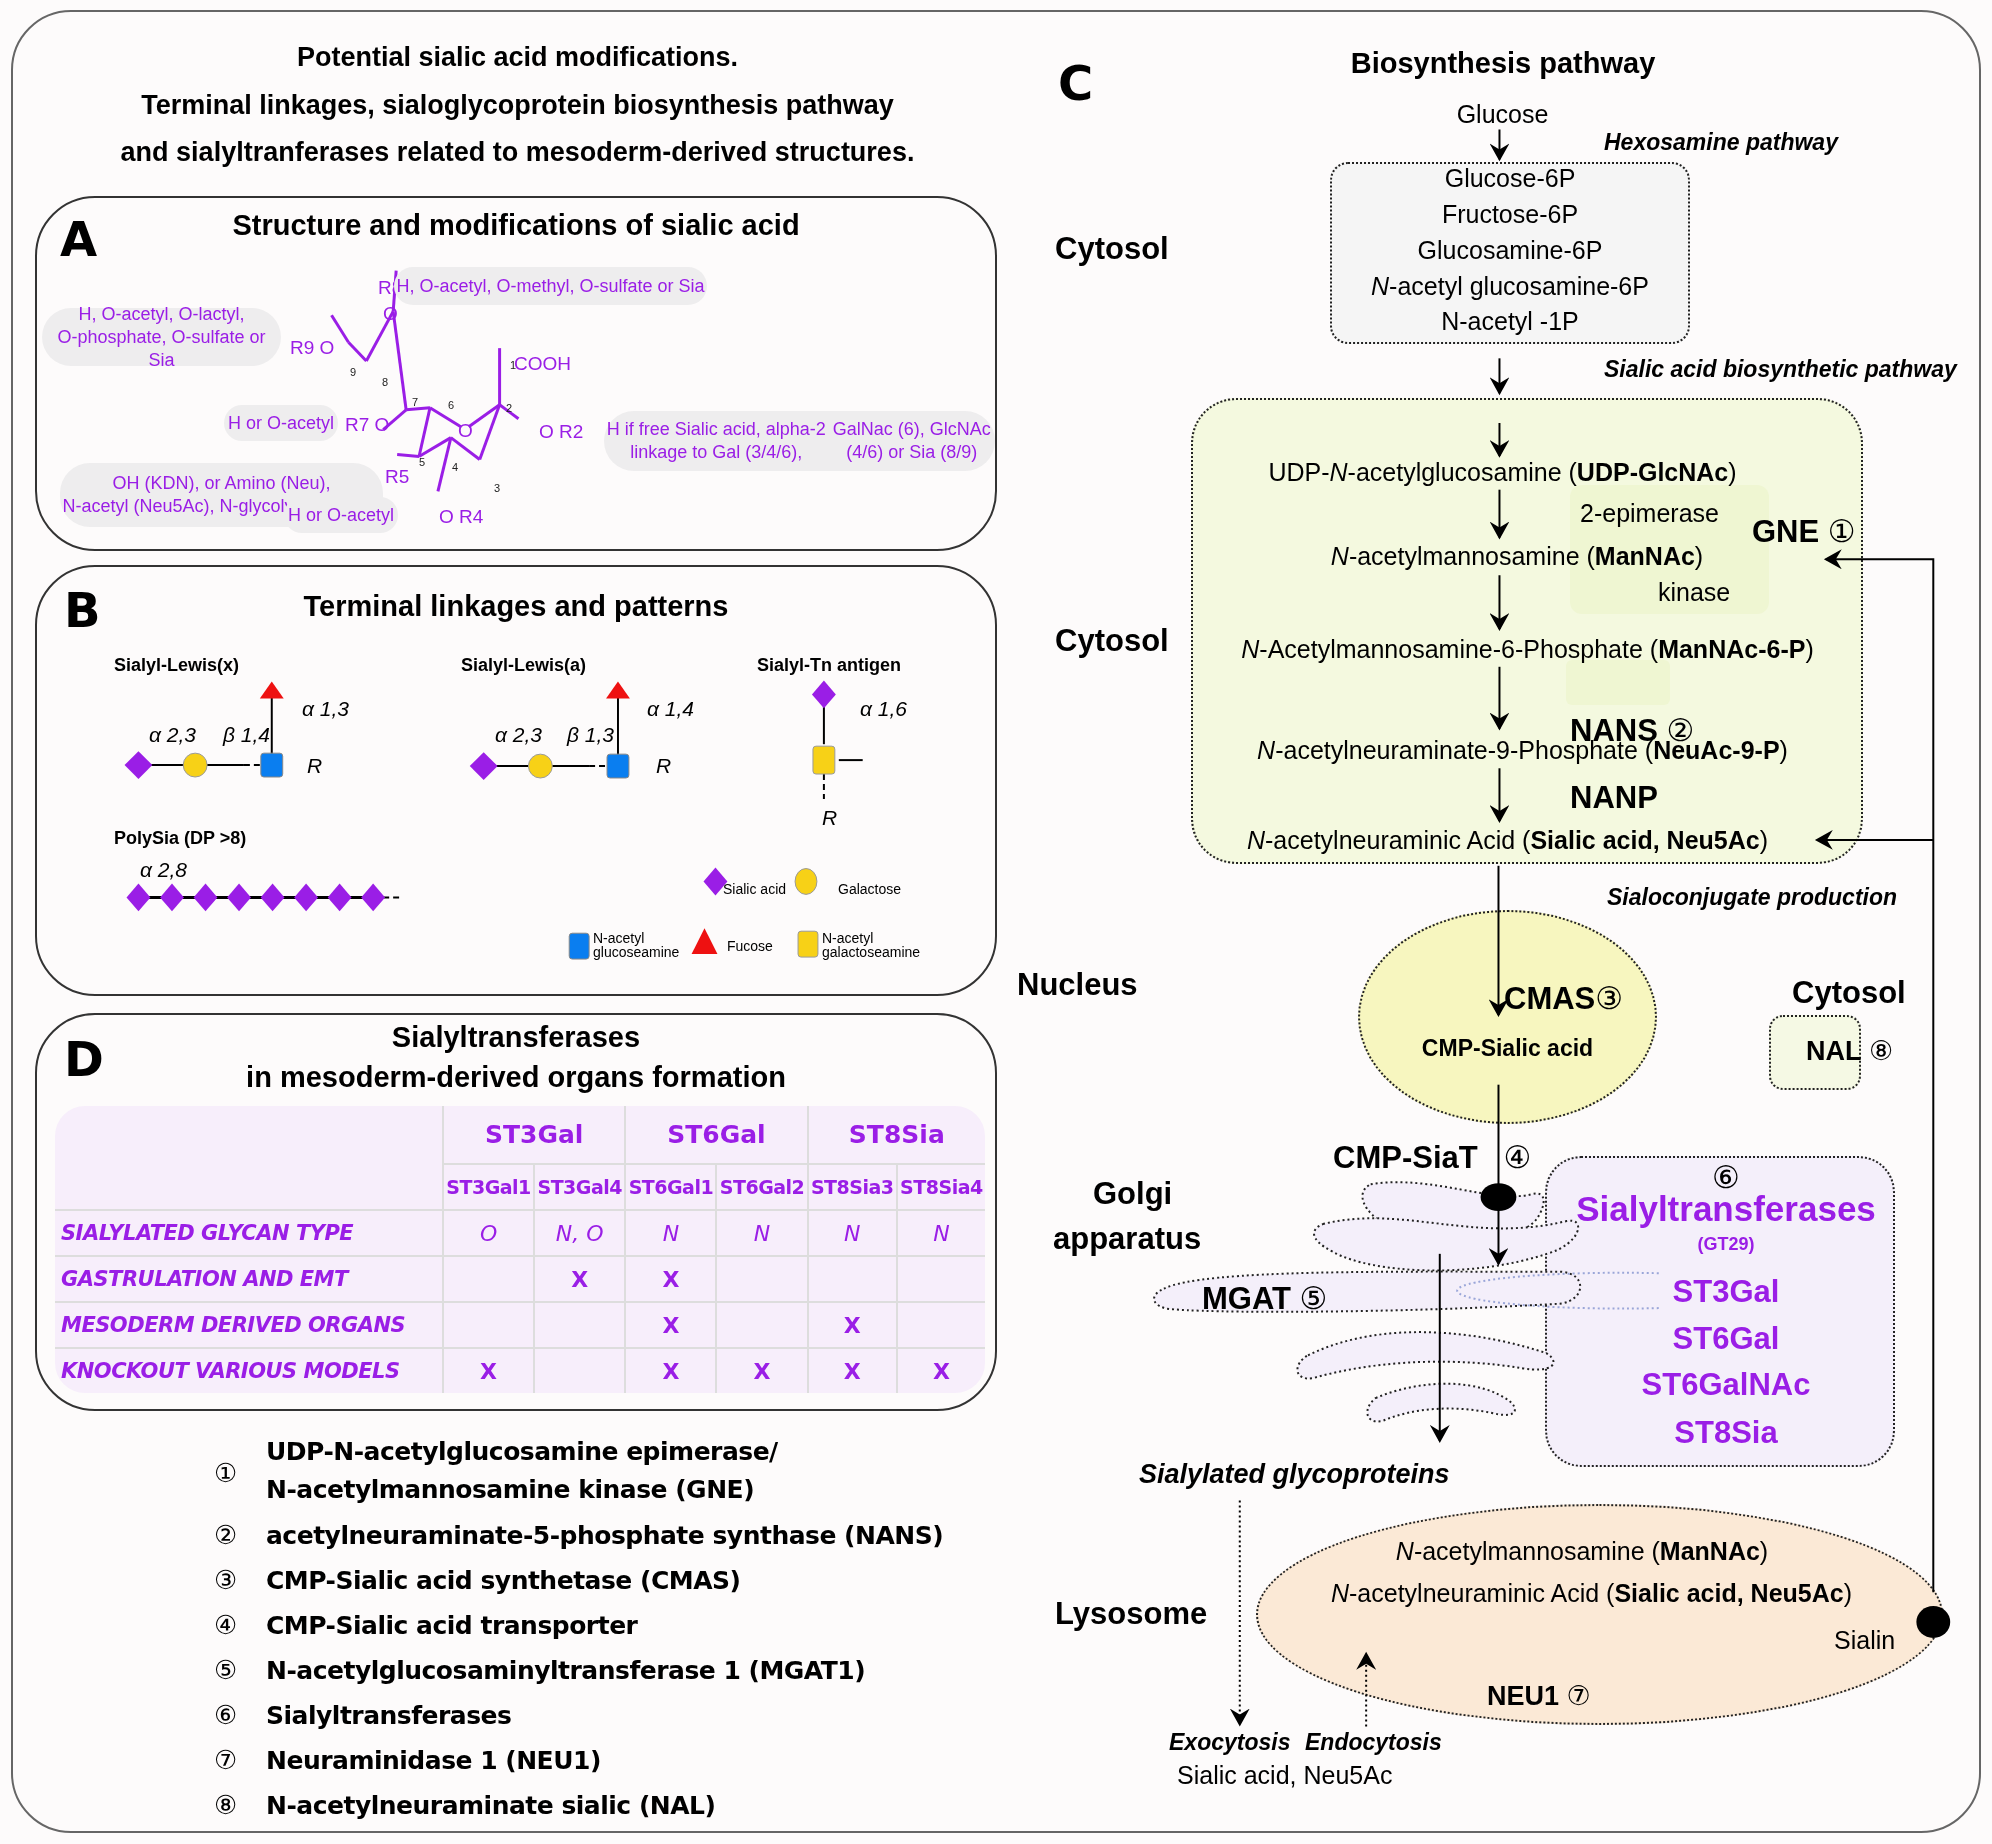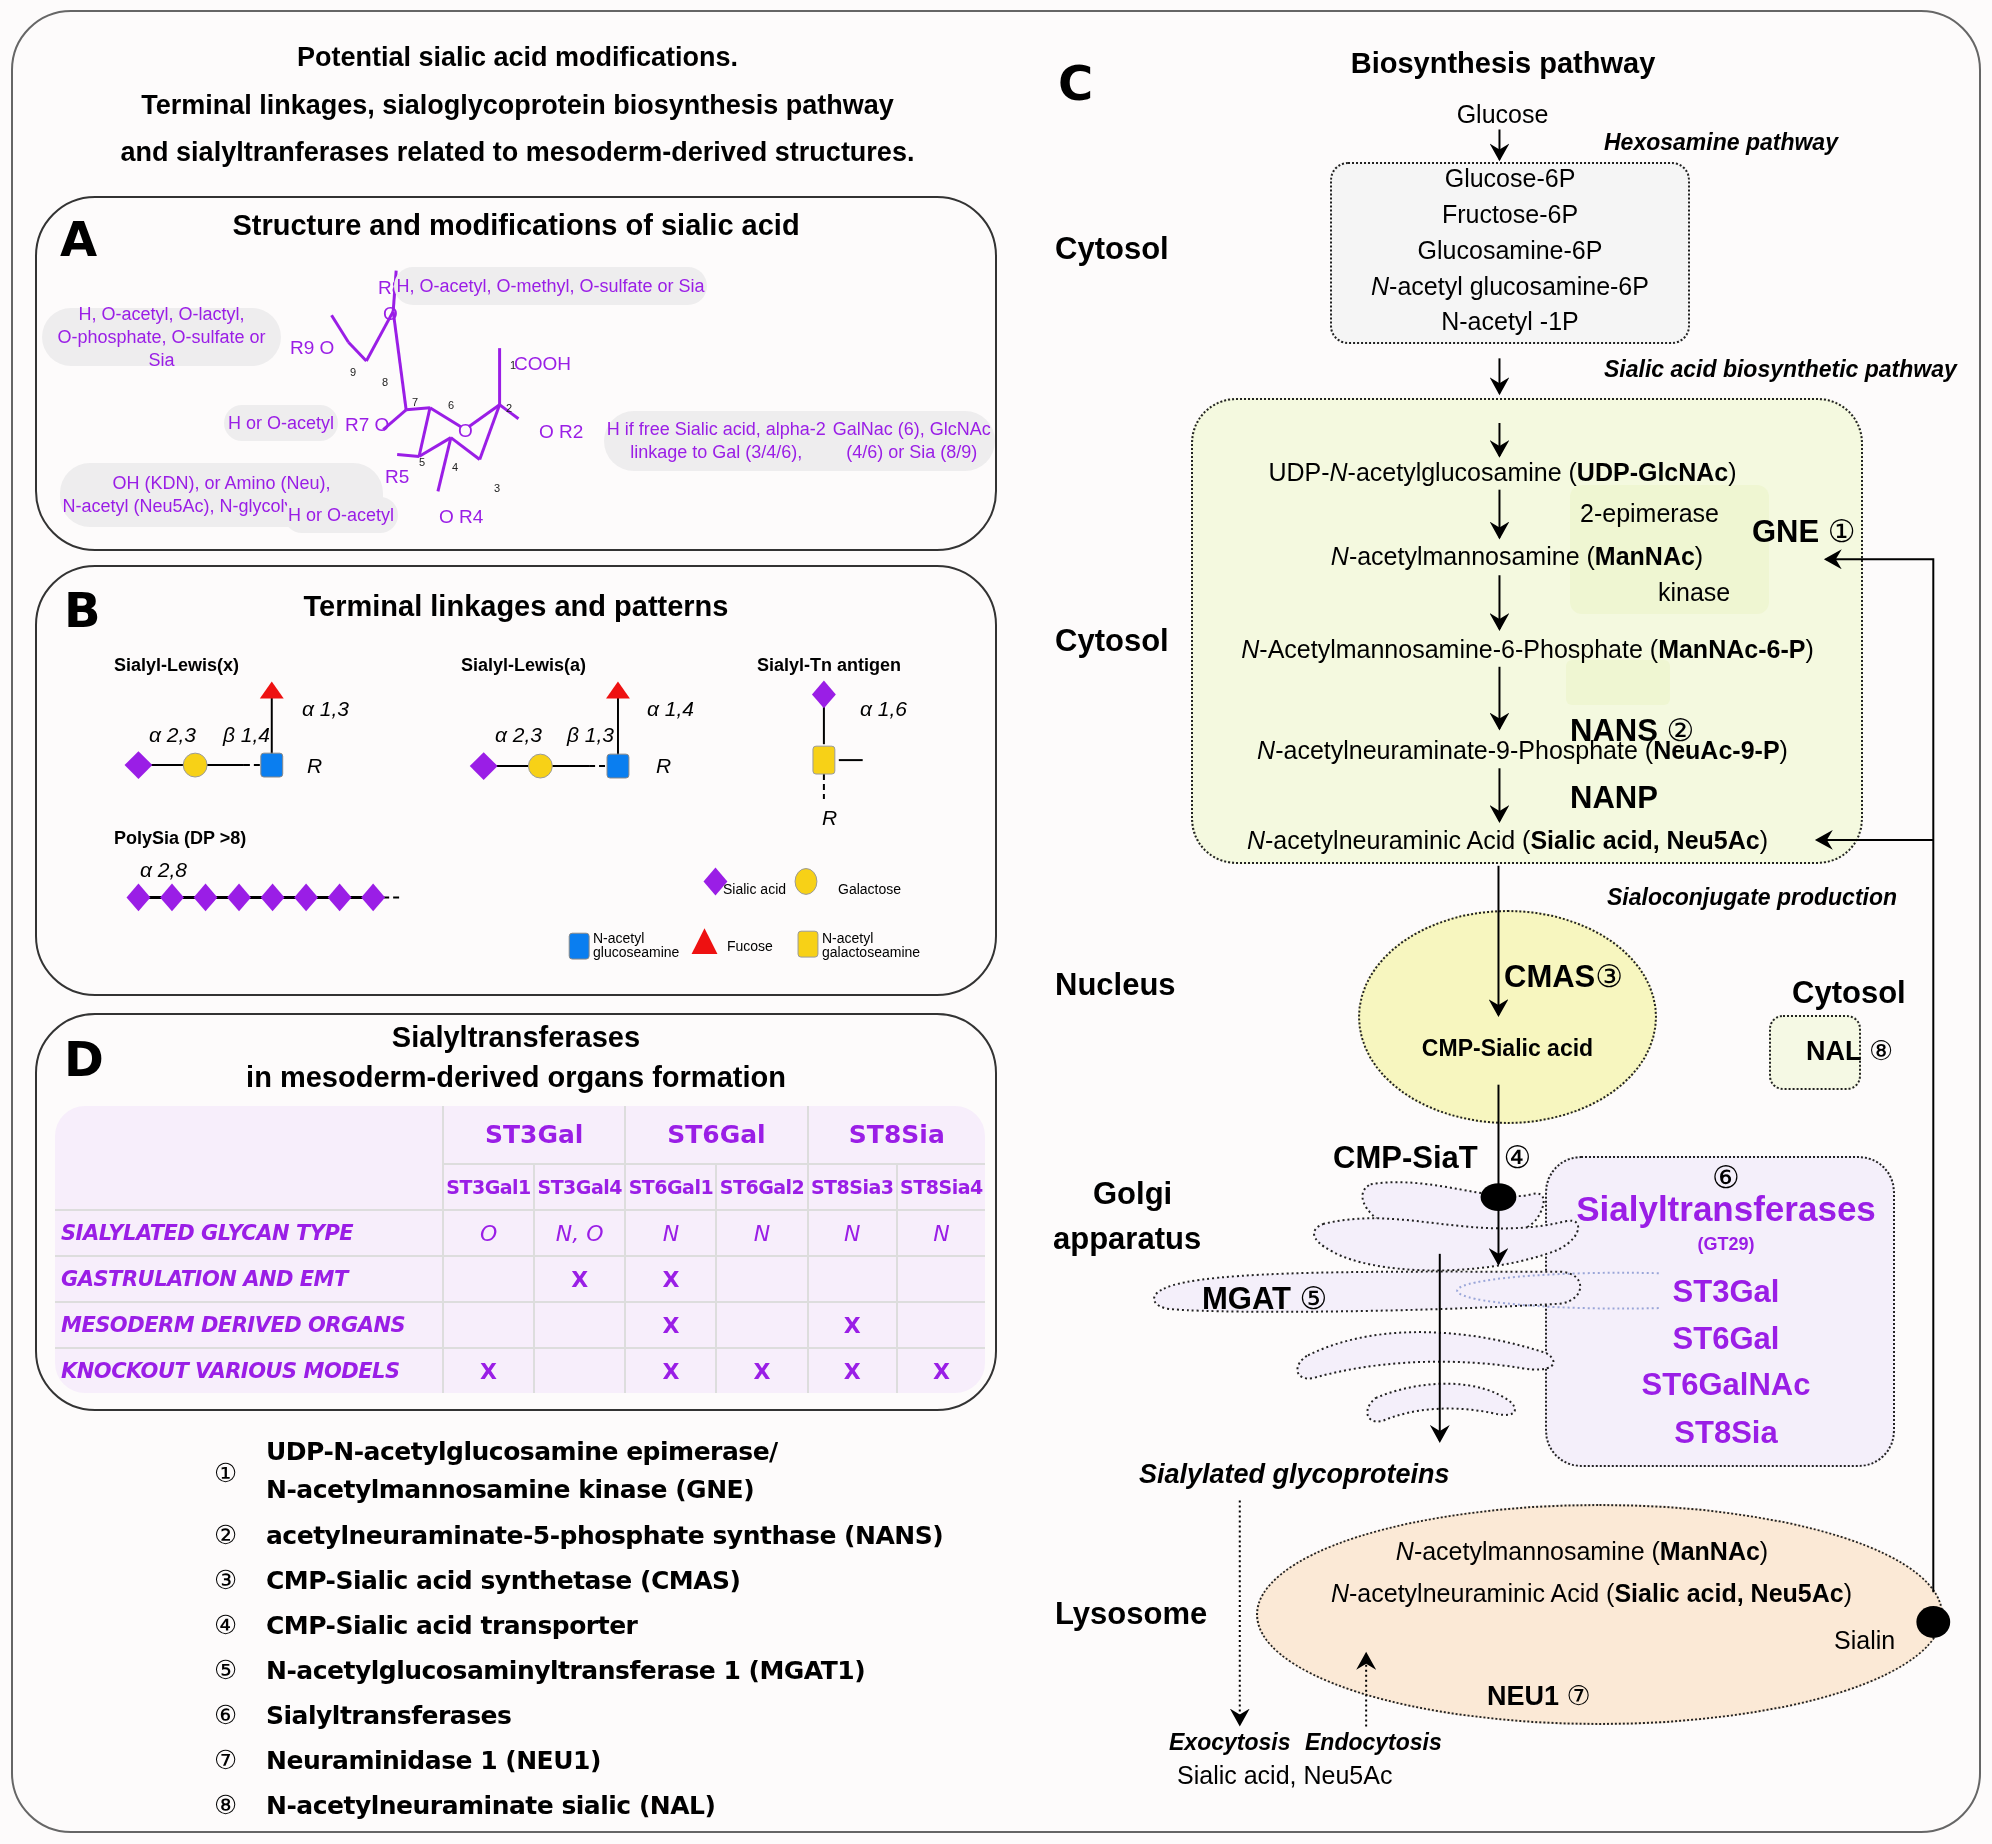--- a/index.html
+++ b/index.html
@@ -294,21 +294,21 @@
       <span class="num">⑧</span>
       <span class="txt">N-acetylneuraminate sialic (NAL)</span>
     </div>
 </div>
 
 <div class="plabel" style="left:1058px;top:55px;">C</div>
 <div class="ptitle" style="left:1274px;width:458px;top:47px;">Biosynthesis pathway</div>
 
 <div class="comp" style="left:1055px;top:231px;">Cytosol</div>
 <div class="comp" style="left:1055px;top:623px;">Cytosol</div>
-<div class="comp" style="left:1055px;top:967px;">Nucleus</div>
+<div class="comp" style="left:1017px;top:967px;">Nucleus</div>
 <div class="comp" style="left:1093px;top:1176px;text-align:center;"><span>Golgi</span></div>
 <div class="comp" style="left:1053px;top:1221px;">apparatus</div>
 <div class="comp" style="left:1055px;top:1596px;">Lysosome</div>
 <div class="comp" style="left:1792px;top:975px;">Cytosol</div>
 
 <div class="cmp" style="left:1413px;width:179px;top:100px;">Glucose</div>
 <div class="cmp ital bold" style="left:1604px;top:129px;font-size:23px;">Hexosamine pathway</div>
 <div class="dash-box" style="left:1330px;top:162px;width:360px;height:182px;border-radius:18px;background:#f5f5f5;"></div>
 <div class="cmp" style="left:1330px;width:360px;top:164px;">Glucose-6P</div>
 <div class="cmp" style="left:1330px;width:360px;top:200px;">Fructose-6P</div>
@@ -329,21 +329,21 @@
 <div class="cmp" style="left:1219px;width:577px;top:826px;"><i>N</i><span>-acetylneuraminic Acid (</span><b>Sialic acid, Neu5Ac</b><span>)</span></div>
 
 <div class="cmp" style="left:1580px;top:499px;">2-epimerase</div>
 <div class="cmp" style="left:1658px;top:578px;">kinase</div>
 <div class="enz" style="left:1752px;top:513px;"><span>GNE</span> <span style="font-weight:normal">①</span></div>
 <div class="enz" style="left:1570px;top:679px;margin-top:33px;"><span>NANS</span> <span style="font-weight:normal">②</span></div>
 <div class="enz" style="left:1570px;top:780px;">NANP</div>
 
 <div class="cmp ital bold" style="left:1607px;top:884px;font-size:23px;">Sialoconjugate production</div>
 <div class="abs" style="left:1358px;top:910px;width:299px;height:214px;border-radius:50%;background:#f7f6bf;border:2px dotted #222;box-sizing:border-box;"></div>
-<div class="enz" style="left:1504px;top:958px;text-align:center;"><span>CMAS</span><span style="font-weight:normal">③</span></div>
+<div class="enz" style="left:1504px;top:980px;text-align:center;"><span>CMAS</span><span style="font-weight:normal">③</span></div>
 <div class="cmp bold" style="left:1358px;width:299px;top:1035px;font-size:23px;">CMP-Sialic acid</div>
 
 <div class="dash-box" style="left:1769px;top:1015px;width:90px;height:75px;border-radius:14px;background:#f5f9e4;width:92px;"></div>
 <div class="enz" style="left:1806px;top:1035px;font-size:27px;"><span>NAL</span>&nbsp;<span style="font-weight:normal">⑧</span></div>
 
 <div class="enz" style="left:1333px;top:1139px;"><span>CMP-SiaT</span>&nbsp;&nbsp;&nbsp;<span style="font-weight:normal">④</span></div>
 
 <div class="dash-box" style="left:1545px;top:1156px;width:350px;height:311px;border-radius:36px;background:#f4effa;"></div>
 
 <svg class="abs" style="left:1144px;top:1174px;" width="517" height="289" viewBox="0 0 520 290">

